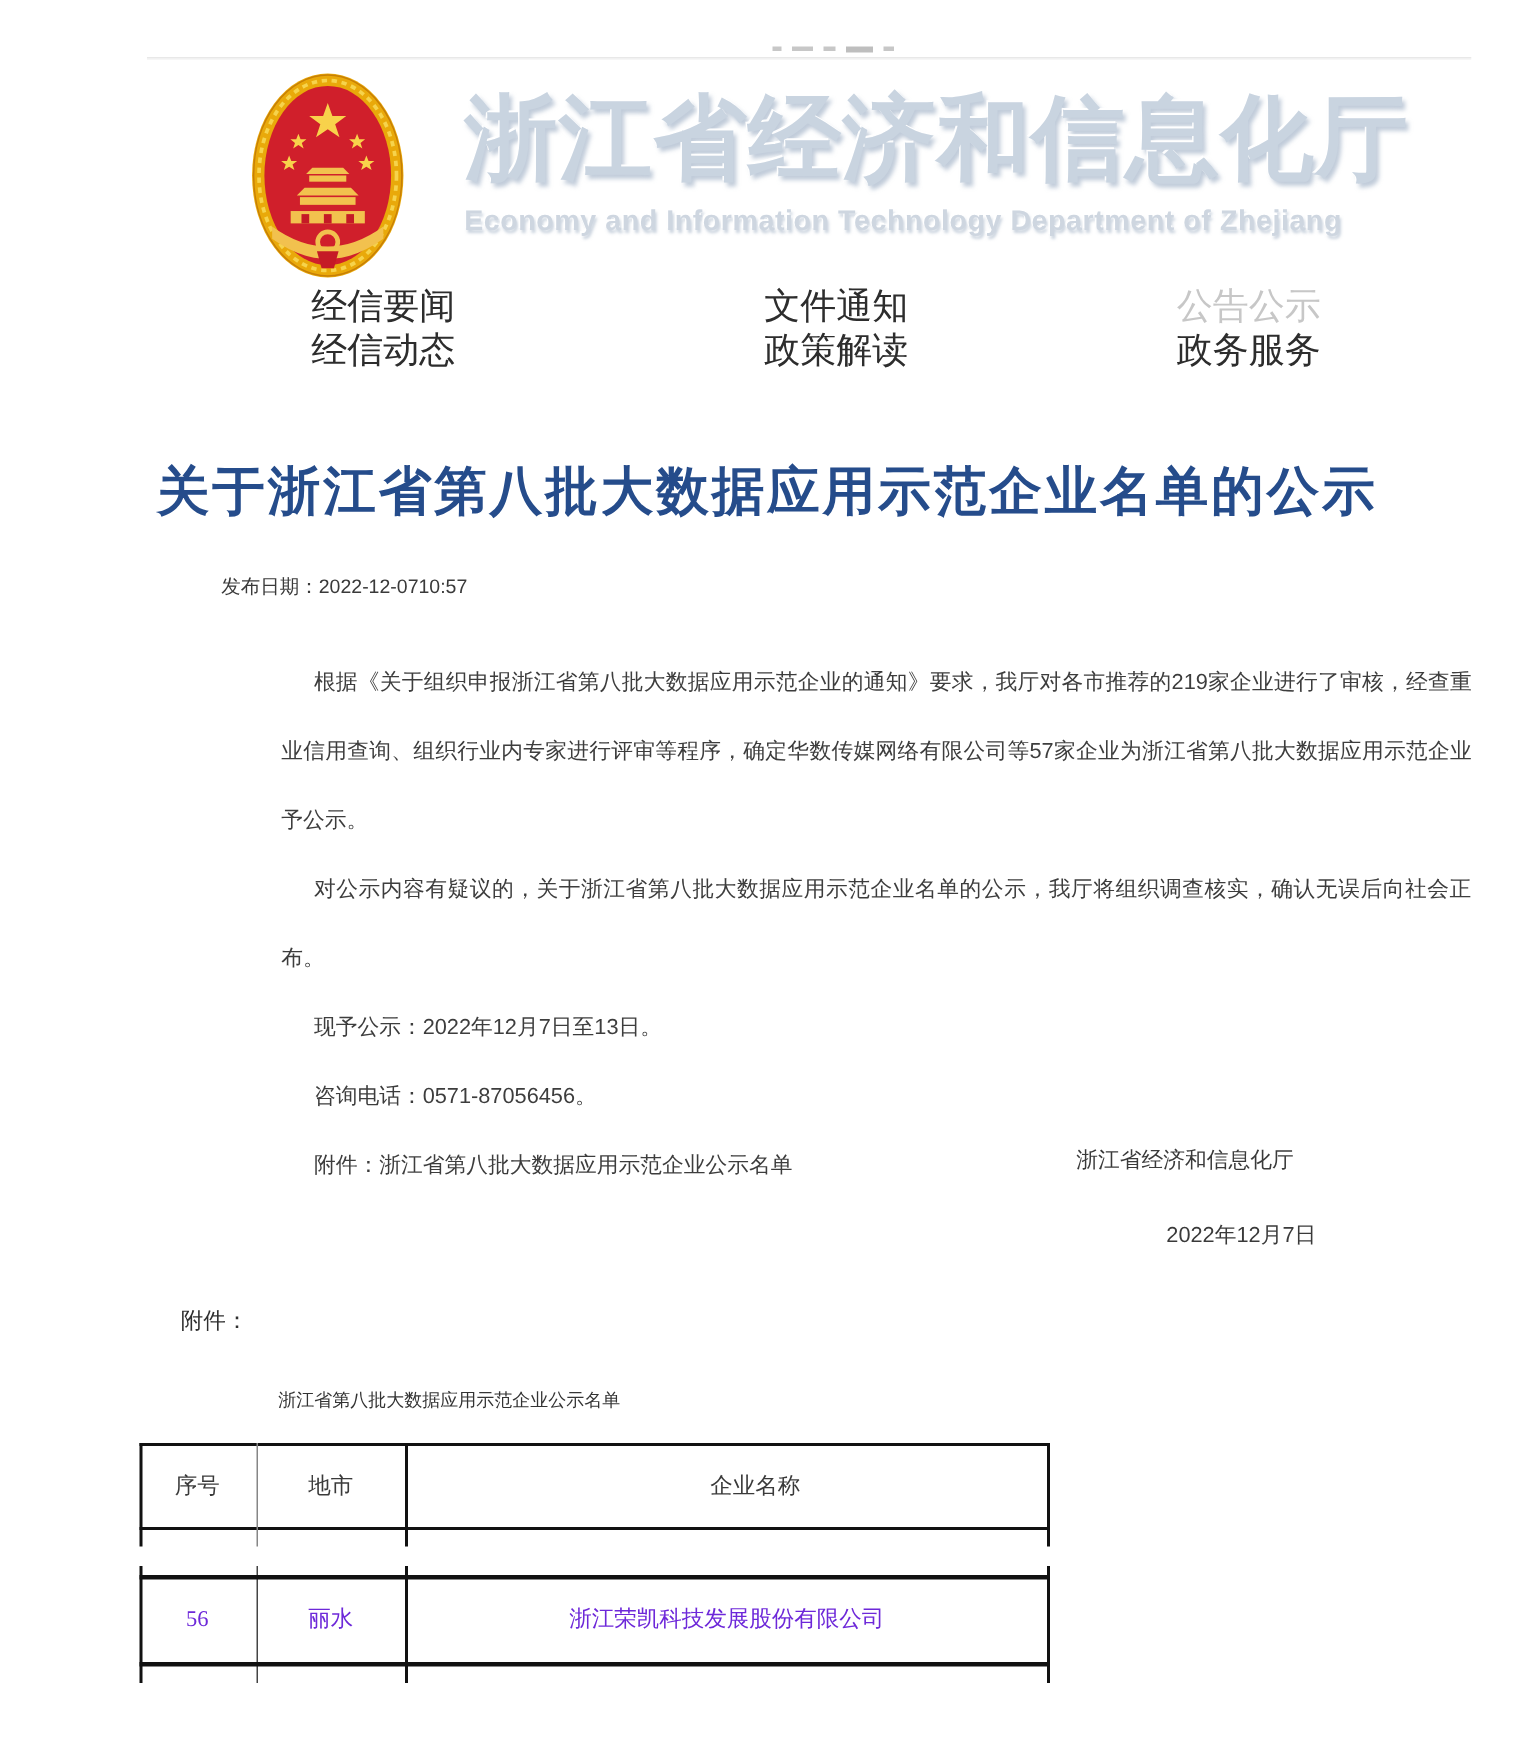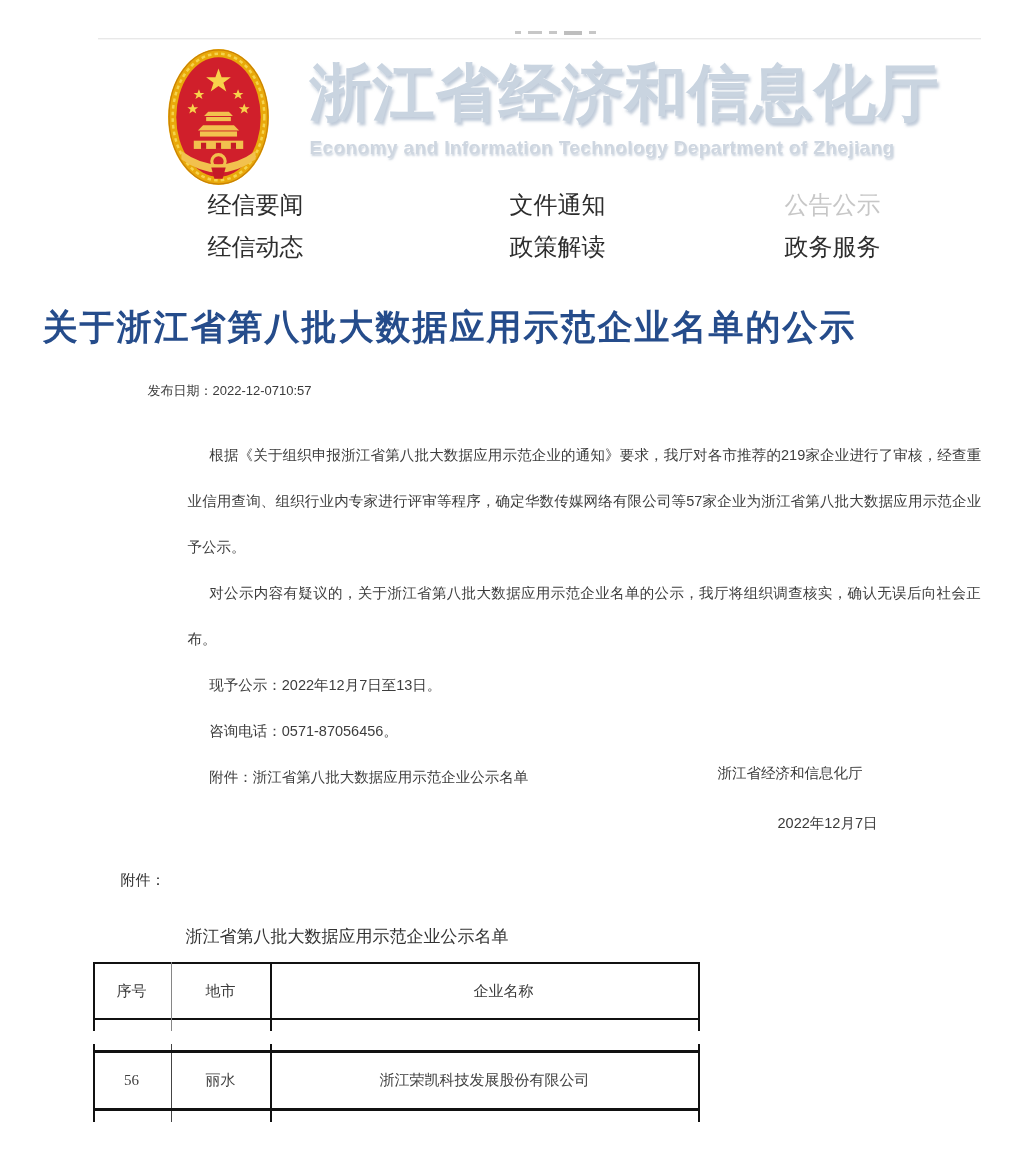--- a/index.html
+++ b/index.html
@@ -29,51 +29,51 @@
   }
   .brand-en {
     margin-top:13px; font-size:19px; font-weight:bold; letter-spacing:.4px; white-space:nowrap;
     color:#ced6e0;
     text-shadow:-1px -1px 0 rgba(255,255,255,.95), 1px 2px 2px rgba(150,168,190,.5);
   }
 
   
   .nav {
     position:absolute; left:165px; top:193px; width:740px;
-    display:grid; grid-template-columns:302px 275px auto; row-gap:18px;
+    display:grid; grid-template-columns:302px 275px auto; row-gap:5px;
     font-size:24px; color:#2d2d2d;
   }
   .nav span { line-height:1; cursor:pointer; white-space:nowrap; }
   .nav .muted { color:#c7c7c7; }
 
   
   .article-title {
-    position:absolute; left:0; right:0; top:304px; 
+    position:absolute; left:0; right:0; top:304px; text-align:center;
     font-size:35px; font-weight:bold; letter-spacing:2px; color:#254c8b; white-space:nowrap;
   }
   .publish-row { position:absolute; left:105px; top:382px; font-size:13px; color:#3a3a3a; }
   .publish-row .time { }
 
   .body-text {
     position:absolute; left:107px; top:432px; width:823px;
     font-size:14.5px; line-height:46px; color:#3d3d3d; text-align:justify;margin-left:38px;
   }
   .body-text p { margin:0; text-indent:1.5em; }
 
   .sig-org  { position:absolute; right:118px; top:764px; font-size:14.5px; color:#3a3a3a; }
   .sig-date { position:absolute; right:103px; top:814px; font-size:14.5px; color:#3a3a3a; }
 
   .attach-label { position:absolute; left:78px; top:871px; font-size:15px; color:#2f2f2f; }
-  .table-title  { position:absolute; left:143px; top:925px; font-size:17px; color:#333333; }
+  .table-title  { position:absolute; left:143px; top:925px; font-size:12px; color:#333333; }
 
   
   .tseg { position:absolute; left:50px; width:607px; }
   .tseg .vl { position:absolute; top:0; bottom:0; background:#111; }
   .tseg .hl { position:absolute; left:0; right:0; background:#111; }
-  .cell { position:absolute; text-align:center; color:#404040;
+  .cell { position:absolute; text-align:center; color:#6d28d9;
           font-family:"Liberation Serif","DejaVu Serif",serif; }
 
   #seg-a { top:962px; height:69px; }
   #seg-a .vl.c0 { left:0; width:2px; }
   #seg-a .vl.c1 { left:78px; width:1px; background:#868686; }
   #seg-a .vl.c2 { left:177px; width:2px; }
   #seg-a .vl.c3 { left:605px; width:2px; }
   #seg-a .hl.top { top:0; height:2px; }
   #seg-a .hl.mid { top:56px; height:2px; }
   #seg-a .cell { top:12px; height:34px; line-height:34px; font-size:15px;

